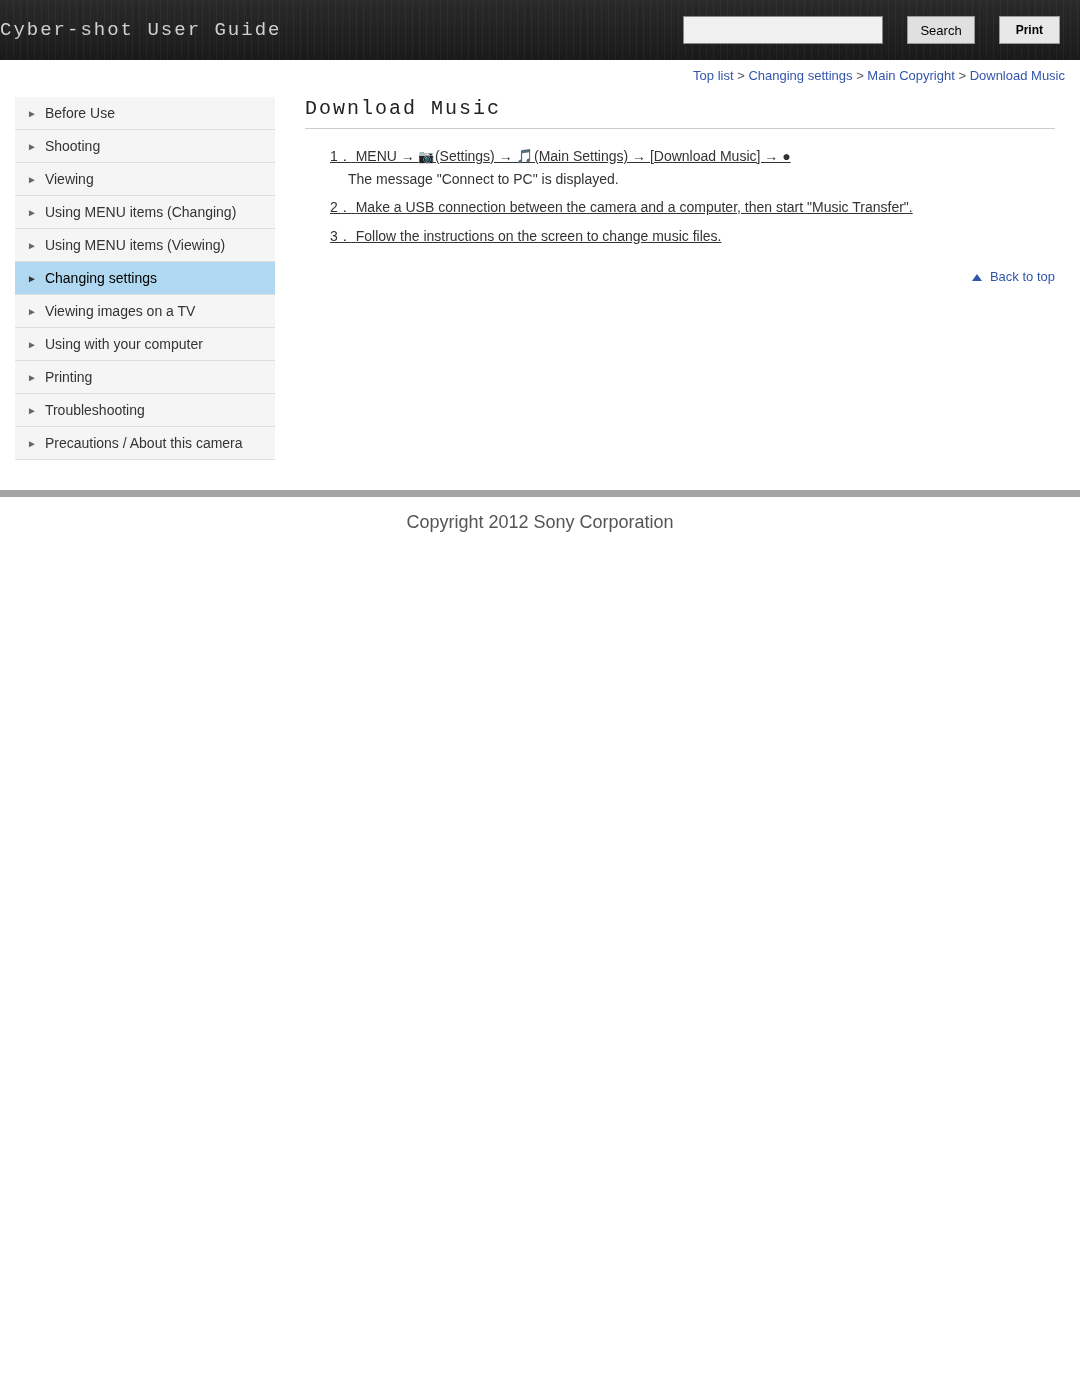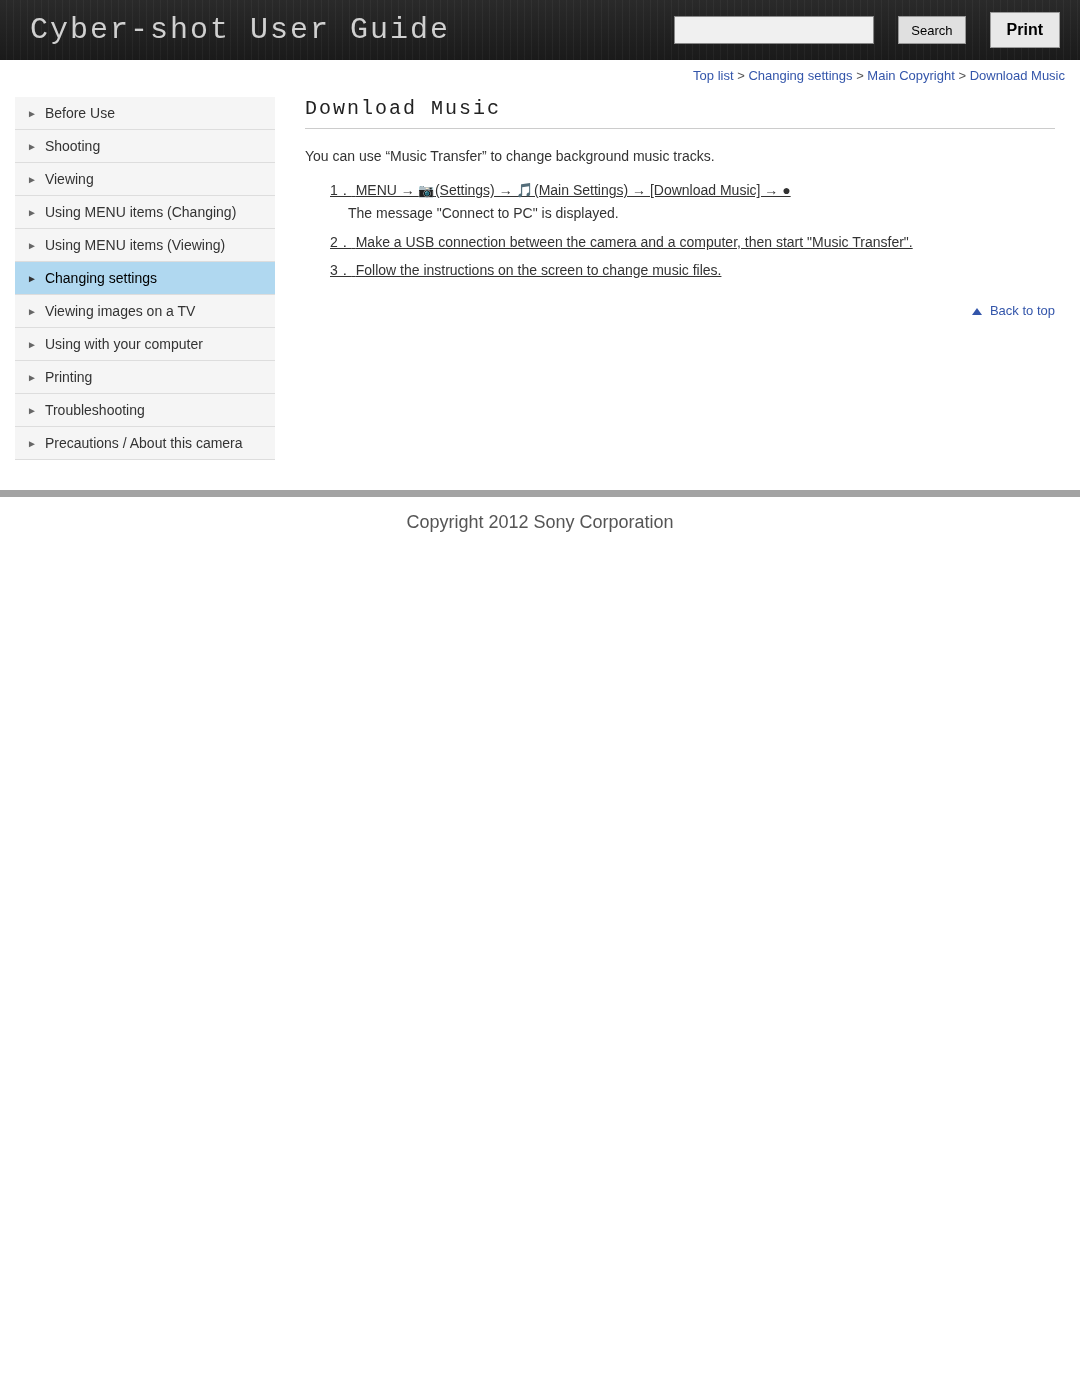--- a/index.html
+++ b/index.html
@@ -23,23 +23,22 @@
       background-image: repeating-linear-gradient(
         90deg,
         transparent,
         transparent 6px,
         rgba(255,255,255,0.04) 6px,
         rgba(255,255,255,0.04) 7px
       );
     }
     .header-title {
       font-family: 'Courier New', monospace;
-      font-size: 30px;
+      font-size: 19px;
       color: #d0d0d0;
-      padding-left: 30px;
       letter-spacing: 2px;
       position: relative;
       z-index: 1;
     }
     .header-search {
       display: flex;
       align-items: center;
       gap: 24px;
       padding-right: 20px;
       position: relative;
@@ -55,26 +54,26 @@
     }
     .search-btn {
       height: 28px;
       padding: 0 12px;
       background: #e0e0e0;
       border: 1px solid #999;
       cursor: pointer;
       font-size: 13px;
     }
     .print-btn {
-      height: 36px;
+      height: 28px;
       padding: 0 16px;
       background: #e8e8e8;
       border: 1px solid #999;
       cursor: pointer;
-      font-size: 16px;
+      font-size: 12px;
       font-weight: bold;
     }
 
     
     .main-container {
       display: flex;
       padding: 10px 15px;
       gap: 0;
     }
 
@@ -268,21 +267,20 @@
       <span class="arrow">►</span>
       <span>Precautions / About this camera</span>
     </div>
 
   </div>
 
   <div class="content">
     <h1 class="page-title">Download Music</h1>
 
     <div class="content-body">
-      <p>You can use “Music Transfer” to change background music tracks.</p>
 
       <ol class="steps" style="list-style: none; padding-left: 10px;">
         <li style="margin-bottom: 6px;">
           <span>1．</span>
           <span>MENU → <span style="font-size:13px;">📷</span>(Settings) → 🎵(Main Settings) → [Download Music] → ●</span>
           <br>
           <span style="padding-left: 18px; display: inline-block;">The message "Connect to PC" is displayed.</span>
         </li>
         <li style="margin-bottom: 6px;">
           <span>2．</span>

